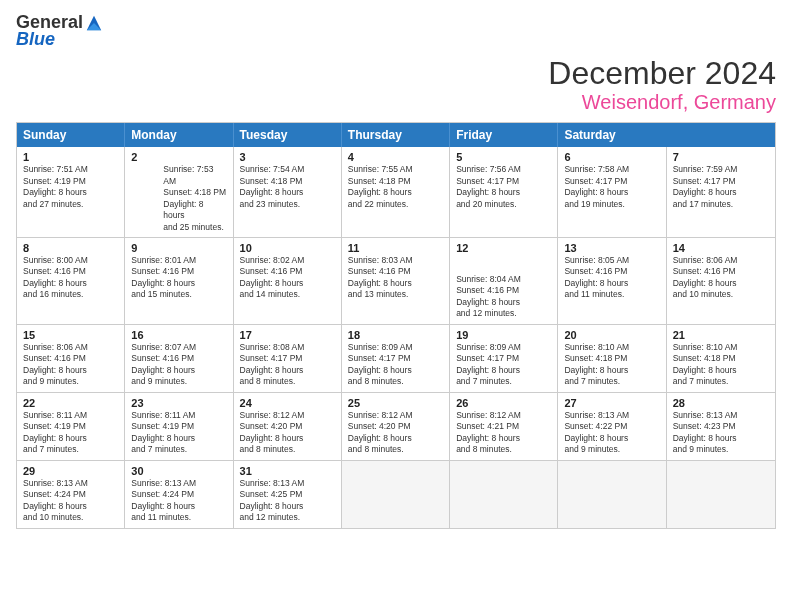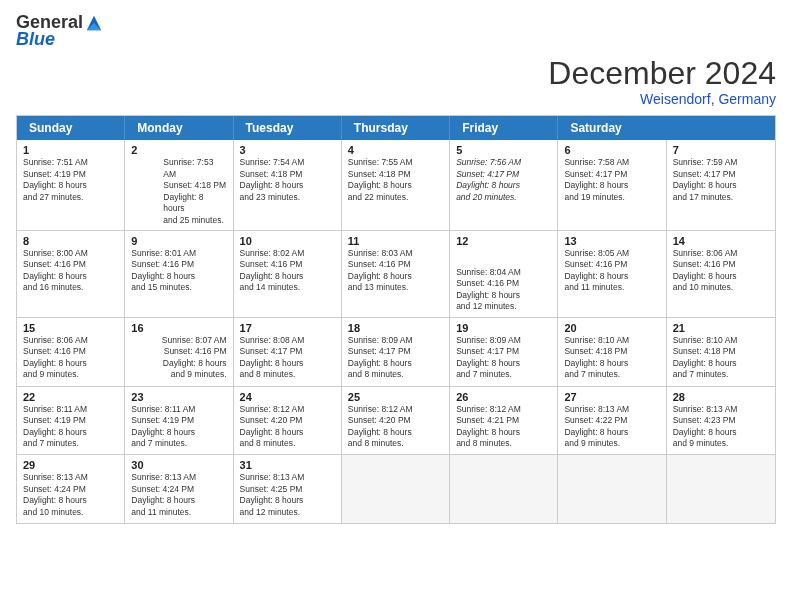--- a/index.html
+++ b/index.html
@@ -46,39 +46,39 @@
       text-align: right;
     }
     .month-title {
       font-size: 32px;
       font-weight: normal;
       color: #333;
       line-height: 1.1;
       margin-top: 44px;
     }
     .subtitle {
-      font-size: 14px;
-      color: #1d4ed8;
+      font-size: 20px;
+      color: #ec4899;
     }
     .calendar {
       flex: 1;
       display: flex;
       flex-direction: column;
       border: 1px solid #ccc;
     }
     .cal-header {
       display: grid;
       grid-template-columns: repeat(7, 1fr);
       background: #2979c0;
     }
     .cal-header-cell {
       color: #fff;
       font-size: 12px;
       font-weight: bold;
-      padding: 5px 12px;
+      padding: 5px 6px;
       text-align: left;
       border-right: 1px solid #4a90d0;
     }
     .cal-header-cell:last-child { border-right: none; }
     .cal-body {
       flex: 1;
       display: flex;
       flex-direction: column;
     }
     .cal-row {
@@ -167,21 +167,21 @@
           </div>
           <div class="cal-cell">
             <span class="day-num">4</span>
             <div class="cell-text" style="white-space: pre-line;">Sunrise: 7:55 AM
 Sunset: 4:18 PM
 Daylight: 8 hours
 and 22 minutes.</div>
           </div>
           <div class="cal-cell">
             <span class="day-num">5</span>
-            <div class="cell-text" style="white-space: pre-line; font-style: italic;">Sunrise: 7:56 AM
+            <div class="cell-text" style="white-space: pre-line;">Sunrise: 7:56 AM
 Sunset: 4:17 PM
 Daylight: 8 hours
 and 20 minutes.</div>
           </div>
           <div class="cal-cell">
             <span class="day-num">6</span>
             <div class="cell-text" style="white-space: pre-line;">Sunrise: 7:58 AM
 Sunset: 4:17 PM
 Daylight: 8 hours
 and 19 minutes.</div>
@@ -248,21 +248,21 @@
         <div class="cal-row">
           <div class="cal-cell">
             <span class="day-num">15</span>
             <div class="cell-text" style="white-space: pre-line;">Sunrise: 8:06 AM
 Sunset: 4:16 PM
 Daylight: 8 hours
 and 9 minutes.</div>
           </div>
           <div class="cal-cell">
             <span class="day-num">16</span>
-            <div class="cell-text" style="white-space: pre-line; text-align: right;">Sunrise: 8:07 AM
+            <div class="cell-text" style="white-space: pre-line;">Sunrise: 8:07 AM
 Sunset: 4:16 PM
 Daylight: 8 hours
 and 9 minutes.</div>
           </div>
           <div class="cal-cell">
             <span class="day-num">17</span>
             <div class="cell-text" style="white-space: pre-line;">Sunrise: 8:08 AM
 Sunset: 4:17 PM
 Daylight: 8 hours
 and 8 minutes.</div>

